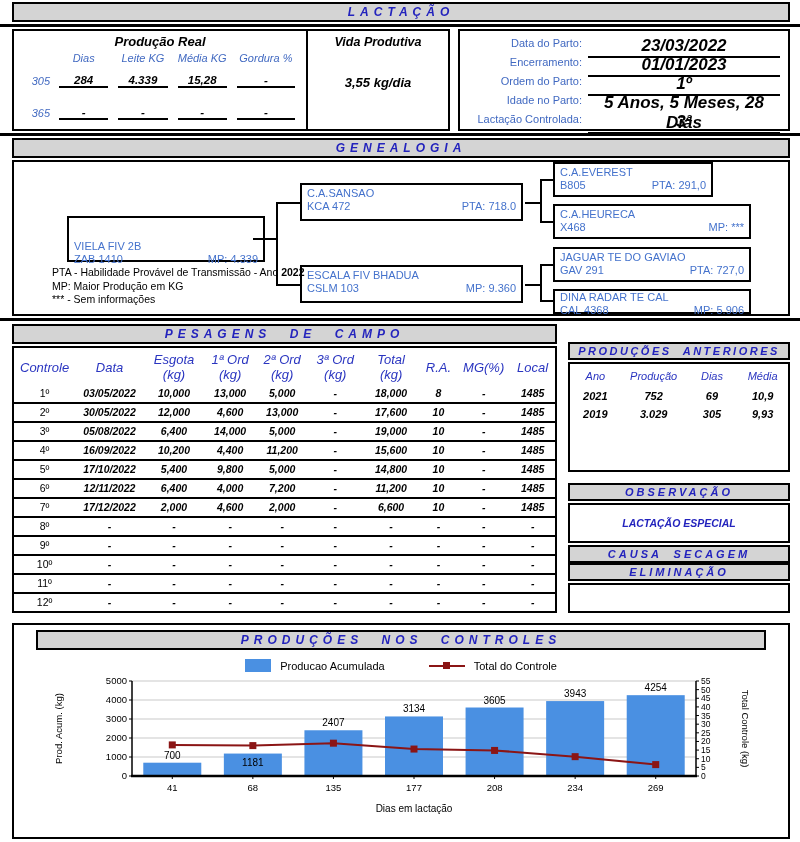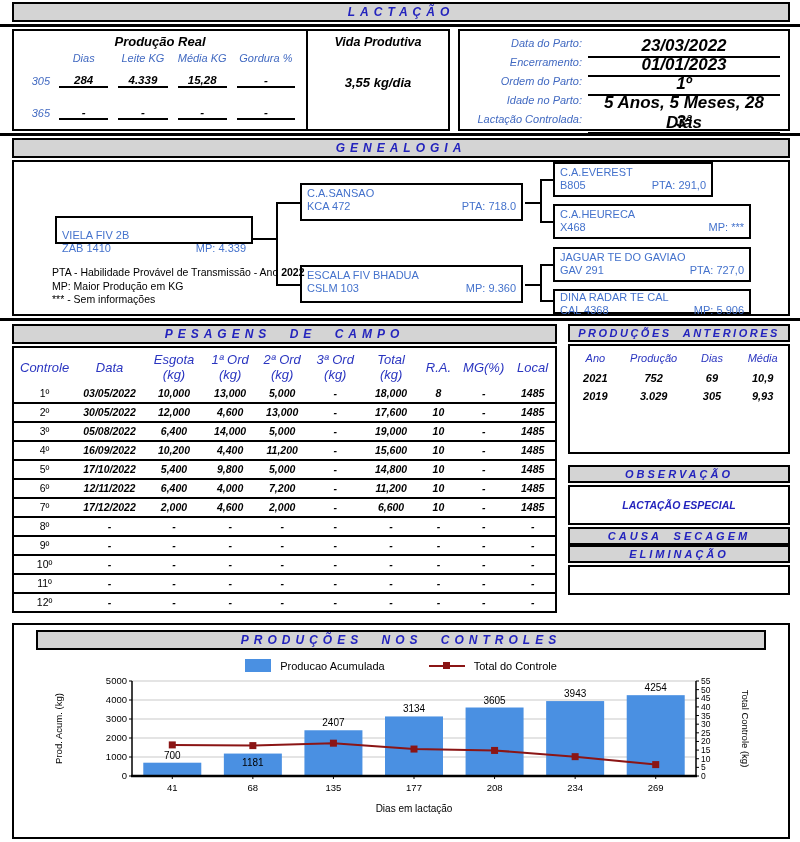--- a/index.html
+++ b/index.html
@@ -30,35 +30,35 @@
   .pr-grid { display:grid; grid-template-columns:34px 1fr 1fr 1fr 1.15fr; margin-top:3px; }
   .pr-grid .h { color:#4169c1; font-style:italic; font-size:11px; text-align:center; padding-bottom:8px; }
   .pr-grid .rl { color:#4169c1; font-style:italic; font-size:11px; text-align:right; padding:3px 4px 0 0; }
   .pr-grid .v { font-weight:bold; font-style:italic; font-size:11.5px; text-align:center;
                 border-bottom:2px solid #000; margin:0 5px 16px; padding-top:2px; }
   .vida-box { width:144px; border:2px solid #000; margin-left:-2px; padding:4px; text-align:center; }
   .vida-title { font-weight:bold; font-style:italic; font-size:12.5px; }
   .vida-value { font-weight:bold; font-style:italic; font-size:13px; margin-top:26px; }
   .info-box { flex:1; border:2px solid #000; margin-left:8px; padding:4px 8px 0 0; }
   .info-row { display:grid; grid-template-columns:122px 1fr; height:19px; }
-  .info-row .lbl { color:#4169c1; font-style:italic; font-size:11px; text-align:right; padding-top:2px; }
+  .info-row .lbl { color:#4169c1; font-size:11px; text-align:right; padding-top:2px; }
   .info-row .ival { font-weight:bold; font-style:italic; font-size:17px; text-align:center;
                     border-bottom:2px solid #000; margin-left:6px; padding-top:1px; }
 
   
   .gen-wrap { position:relative; border:2px solid #000; height:156px; margin-top:2px; }
   .gbox { position:absolute; border:2px solid #000; background:#fff;
           color:#4472cc; font-size:11px; line-height:13px; padding:2px 5px; }
   .gline2 { display:flex; justify-content:space-between;align-items:center; }
   .hline, .vline { position:absolute; background:#000; }
   .hline { height:2px; } .vline { width:2px; }
   .gen-legend { position:absolute; left:38px; top:104px; font-size:10.5px; line-height:13.5px; color:#000; }
 
   
-  .mid-row { display:flex; gap:11px; margin-top:3px; }
+  .mid-row { display:flex; gap:11px; margin-top:3px;align-items:flex-end; }
   .left-col { width:545px; }
   table.pesagens { width:100%; border-collapse:collapse; border:2px solid #000; margin-top:2px; }
   table.pesagens th { color:#2a35c0; font-style:italic; font-weight:normal; font-size:13px; padding:4px 6px 3px; }
   table.pesagens td { font-size:10.5px; font-weight:bold; font-style:italic; text-align:center; padding:2px 0 3px; }
   table.pesagens tr.datarow + tr.datarow td { border-top:2px solid #000; }
   table.pesagens td.ctrl { font-weight:normal; font-style:normal; }
 
   .right-col { flex:1; display:flex; flex-direction:column; }
   .pa-box { border:2px solid #000; margin-top:2px; height:110px; padding-top:4px; }
   .pa-grid { display:grid; grid-template-columns:1fr 1.3fr 1fr 1fr; }
@@ -139,21 +139,21 @@
         <div class="lbl">Lactação Controlada:</div>
         <div class="ival">3ª</div>
       </div>
     </div>
   </div>
 
   <div class="rule"></div>
   <div class="bar">GENEALOGIA</div>
 
   <div class="gen-wrap">
-    <div class="gbox" style="left:41px; top:54px; width:198px; height:28px; padding-top:11px;">
+    <div class="gbox" style="left:53px; top:54px; width:198px; height:46px; padding-top:22px;">
       <span>VIELA FIV 2B</span>
       <div class="gline2">
         <span>ZAB 1410</span>
         <span>MP: 4.339</span>
       </div>
     </div>
     <div class="gbox" style="left:286px; top:21px; width:223px; height:38px;">
       <span>C.A.SANSAO</span>
       <div class="gline2">
         <span>KCA 472</span>

